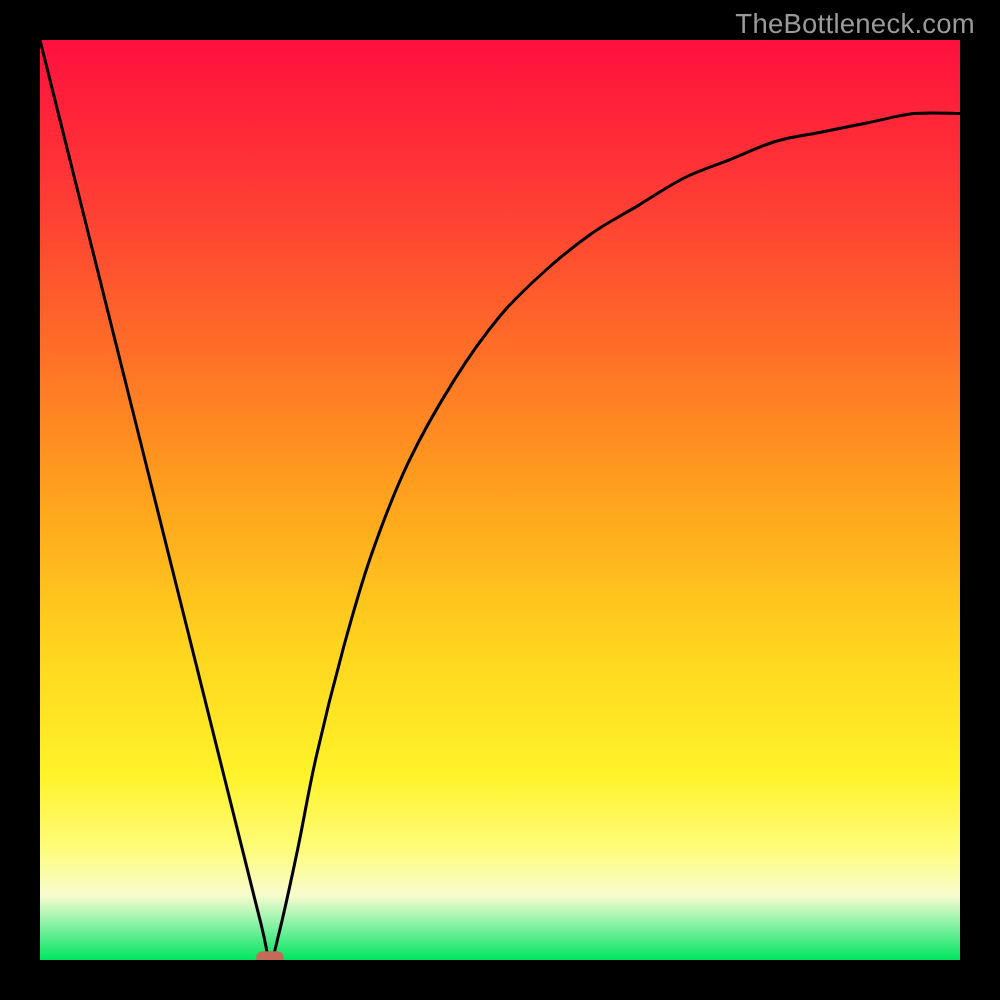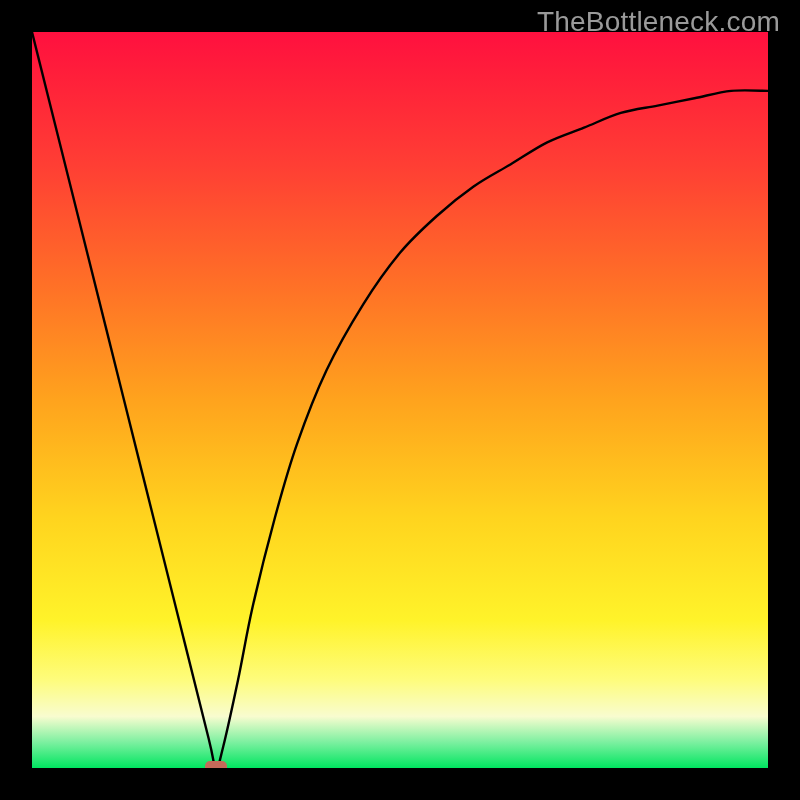--- a/index.html
+++ b/index.html
@@ -37,21 +37,21 @@
       #f8fccf 93%,
       #7cf0a0 96.5%,
       #00e560 100%
     );
   }
   .attribution {
     position: absolute;
     top: 6px;
     right: 20px;
     color: #9a9a9a;
-    font-size: 28px;
+    font-size: 22px;
     font-weight: 400;
     letter-spacing: 0.2px;
   }
   svg.curve {
     position: absolute;
     left: 0;
     top: 0;
     width: 736px;
     height: 736px;
   }

